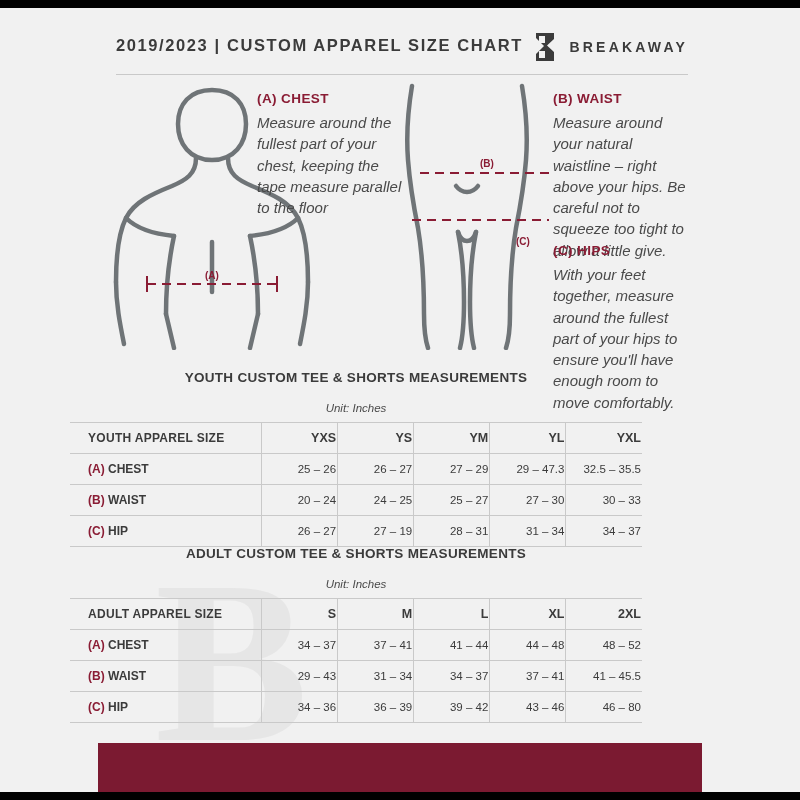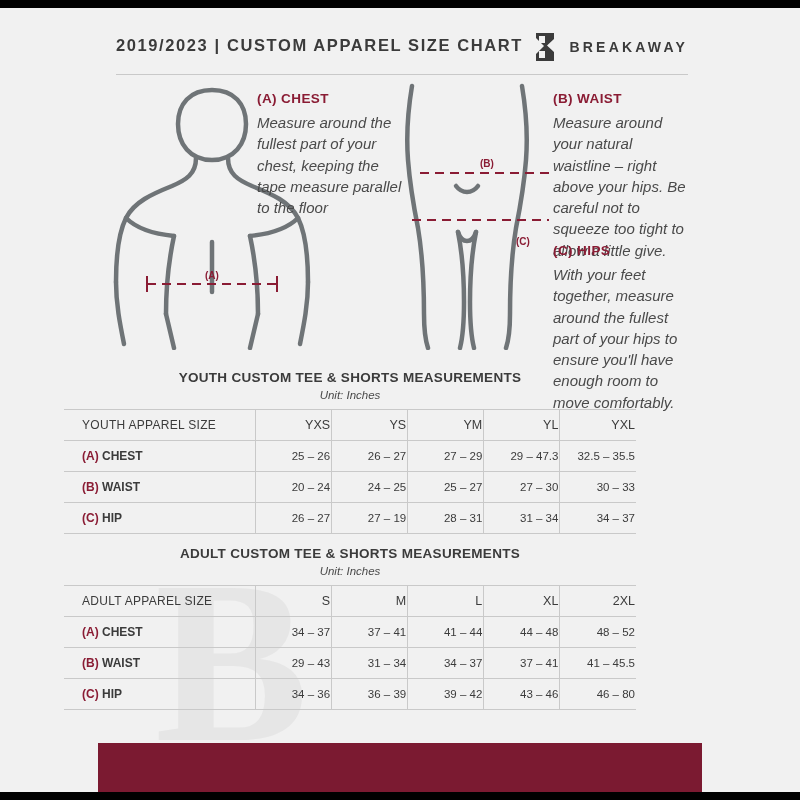--- a/index.html
+++ b/index.html
@@ -122,37 +122,37 @@
   .callout-hips  { left: 553px; top: 165px; width: 142px; }
 
   .label-tag {
     position: absolute;
     font-size: 10px;
     font-weight: bold;
     color: #8a1c34;
   }
 
   
-  .table-block { position: absolute; left: 0; width: 700px; z-index: 2; }
+  .table-block { position: absolute; left: 6px; width: 700px; z-index: 2; }
   .block-youth { top: 362px; }
   .block-adult { top: 538px; }
 
   .tbl-title {
     text-align: center;
     font-size: 13.5px;
     font-weight: bold;
     color: #3b3b3b;
     letter-spacing: 0.3px;
   }
   .tbl-unit {
     text-align: center;
     font-size: 11.5px;
     font-style: italic;
     color: #4a4a4a;
-    margin-top: 4px;
+    margin-top: 17px;
     margin-bottom: 8px;
   }
   table.sizes {
     border-collapse: collapse;
     margin: 0 auto;
     width: 572px;
     table-layout: fixed;
   }
   table.sizes th, table.sizes td {
     border-top: 1px solid #c9c9c9;
@@ -170,21 +170,21 @@
   }
   table.sizes tr > *:last-child {
     border-right: none;
   }
   table.sizes th.rowhead, table.sizes td.rowhead {
     text-align: left;
     padding-left: 18px;
     width: 172px;
   }
   table.sizes thead th {
-    font-weight: normal;
+    font-weight: bold;
     font-size: 12.5px;
   }
   table.sizes thead th.rowhead {
     font-size: 12px;
     letter-spacing: 0.3px;
   }
   table.sizes tbody td.rowhead {
     font-weight: bold;
     font-size: 12px;
   }

